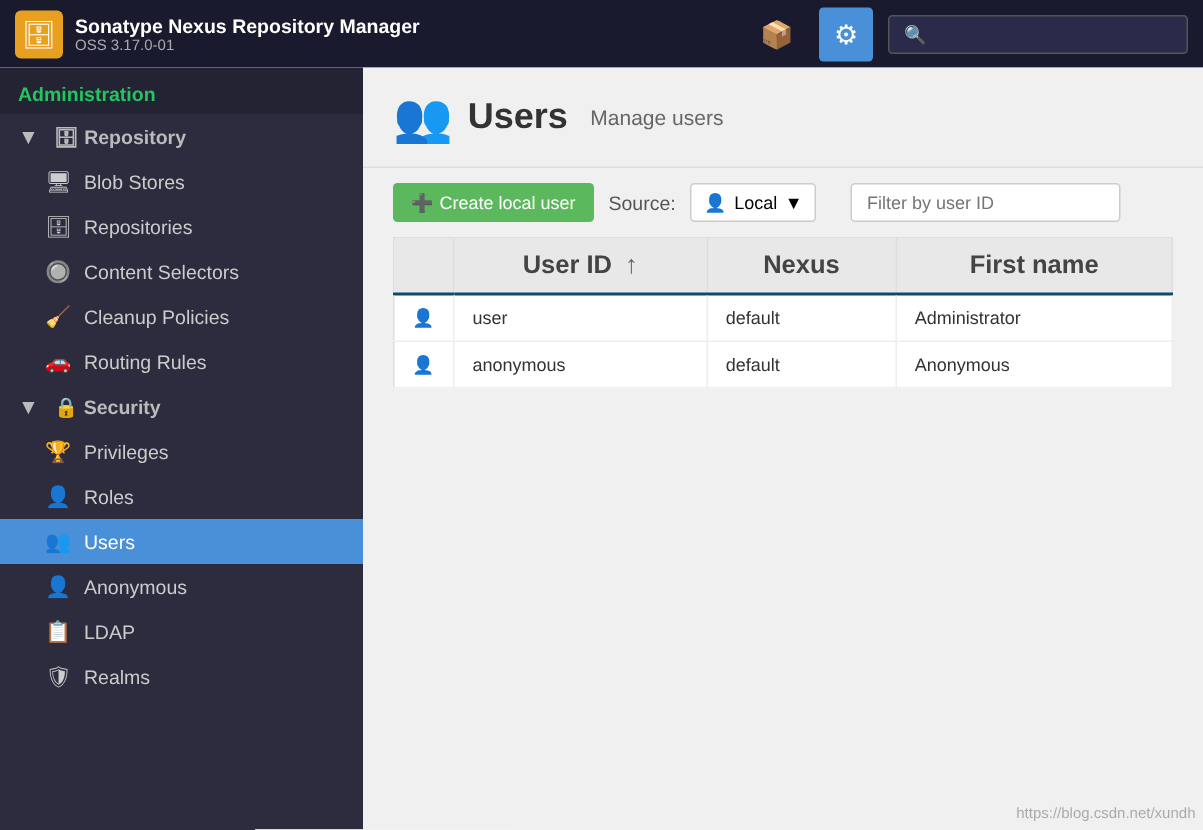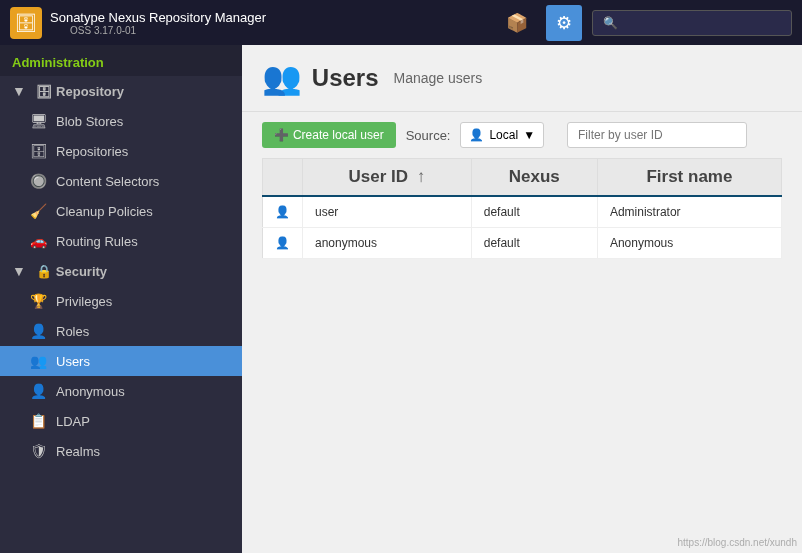--- a/index.html
+++ b/index.html
@@ -25,22 +25,22 @@
       width: 32px;
       height: 32px;
       background: #e8a020;
       border-radius: 4px;
       display: flex;
       align-items: center;
       justify-content: center;
       font-size: 18px;
     }
     .app-title-block { display: flex; flex-direction: column; }
-    .app-title { color: white; font-size: 13px; font-weight: normal; }
-    .app-subtitle { color: #aaa; font-size: 10px; margin-left: 20px; }
+    .app-title { color: white; font-size: 13px; font-weight: bold; }
+    .app-subtitle { color: #aaa; font-size: 10px; }
     .header-spacer { flex: 1; }
     .header-icon-btn {
       width: 36px;
       height: 36px;
       display: flex;
       align-items: center;
       justify-content: center;
       color: white;
       font-size: 18px;
       cursor: pointer;
@@ -79,21 +79,21 @@
     .sidebar {
       width: 242px;
       background: #2c2c3e;
       color: #ddd;
       flex-shrink: 0;
       overflow-y: auto;
       display: flex;
       flex-direction: column;
     }
     .sidebar-section-title {
-      color: #84cc16;
+      color: #22c55e;
       font-size: 13px;
       font-weight: bold;
       padding: 10px 12px 6px;
       background: #232333;
     }
     .sidebar-item {
       display: flex;
       align-items: center;
       padding: 7px 12px 7px 16px;
       gap: 8px;

